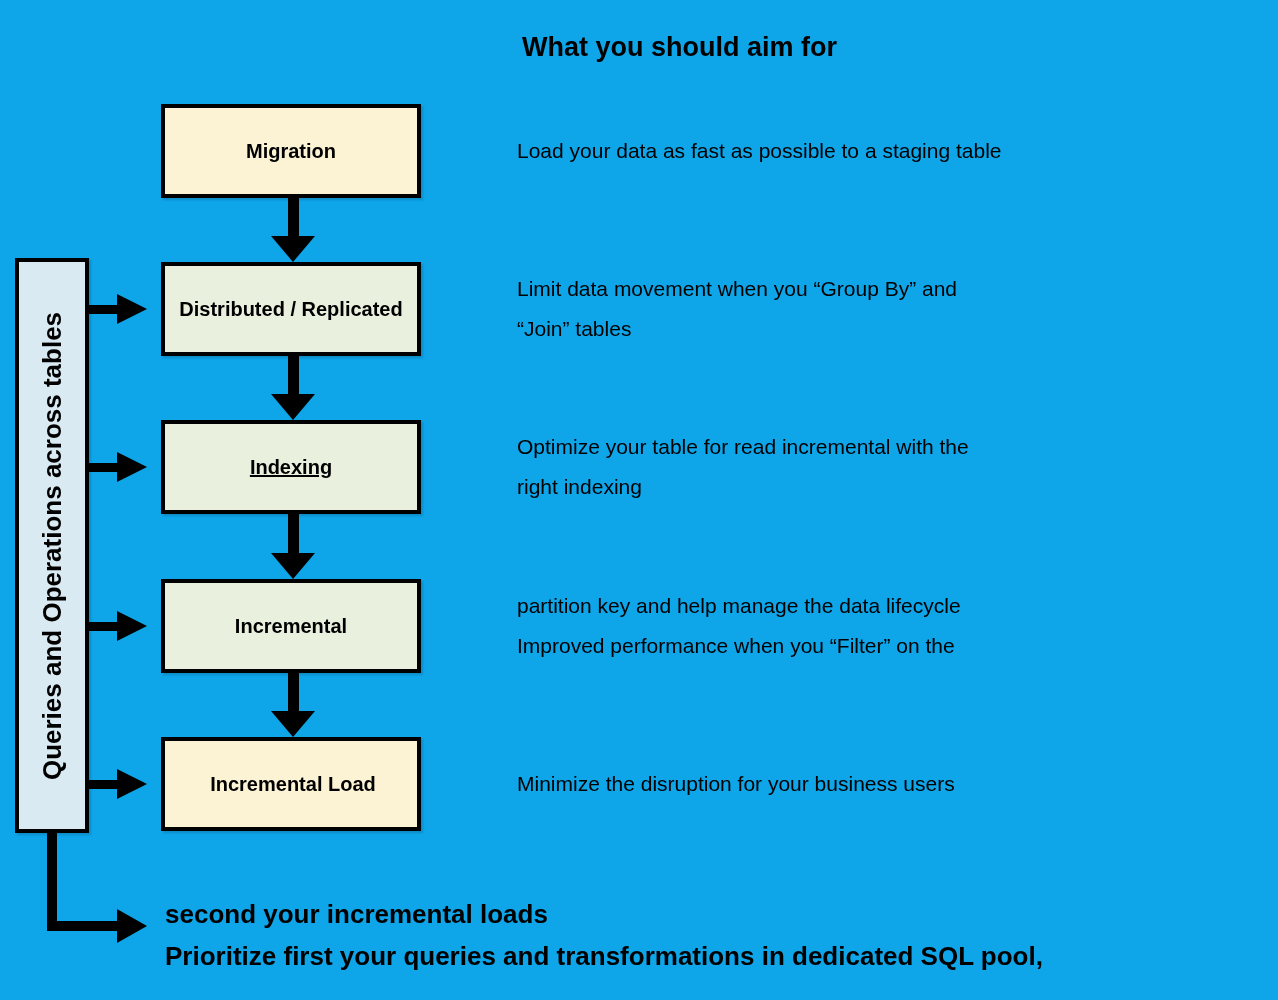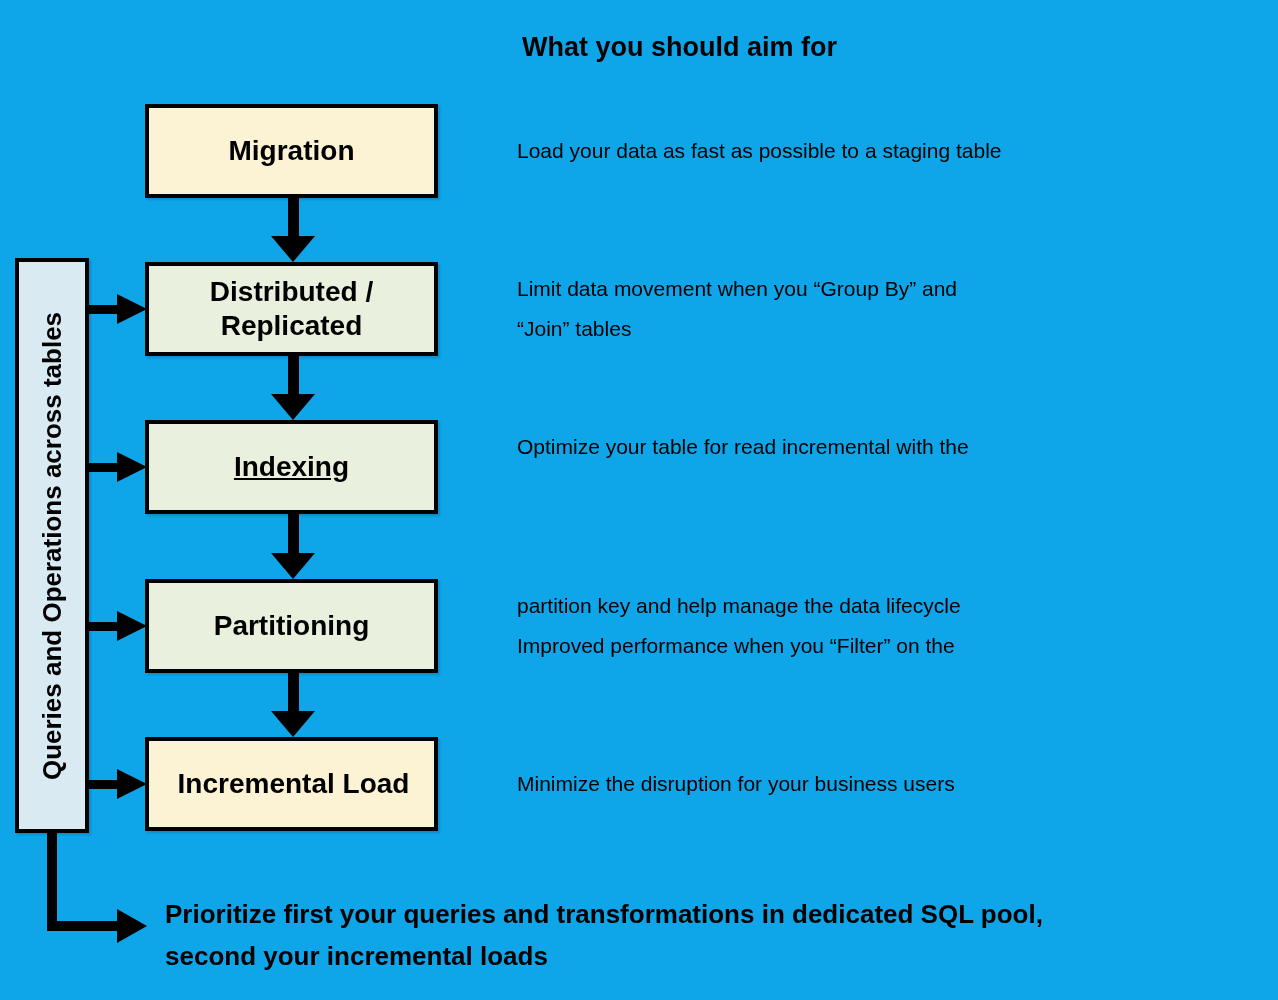--- a/index.html
+++ b/index.html
@@ -15,24 +15,24 @@
     position:absolute;left:15px;top:258px;width:74px;height:575px;
     background:#d9eaf2;border:4px solid #000;box-sizing:border-box;
     box-shadow:2px 2px 2px rgba(0,0,0,0.15);
   }
   .side-label{
     position:absolute;left:50%;top:50%;
     transform:translate(-50%,-50%) rotate(-90deg);
     white-space:nowrap;font-weight:bold;font-size:26px;
   }
   .flow-box{
-    position:absolute;left:145px;width:293px;height:94px;
+    position:absolute;left:161px;width:260px;height:94px;
     border:4px solid #000;box-sizing:border-box;
     display:flex;align-items:center;justify-content:center;text-align:center;
-    font-weight:bold;font-size:28px;line-height:34px;
+    font-weight:bold;font-size:20px;line-height:34px;
     box-shadow:2px 2px 2px rgba(0,0,0,0.15);
     padding:0 12px;
   }
   .fill-yellow{background:#fcf3d5;}
   .fill-green{background:#e9f0de;text-align:center;}
   .box-1{top:104px;} .box-2{top:262px;} .box-3{top:420px;text-decoration:underline;} .box-4{top:579px;} .box-5{top:737px;padding-left:16px;}
   .desc{
     position:absolute;left:517px;font-size:21px;line-height:40px;
     white-space:nowrap;color:#000;
   }
@@ -71,21 +71,21 @@
   <div class="flow-box fill-yellow box-1">
     <span>Migration</span>
   </div>
   <div class="flow-box fill-green box-2">
     <span>Distributed / Replicated</span>
   </div>
   <div class="flow-box fill-green box-3">
     <span>Indexing</span>
   </div>
   <div class="flow-box fill-green box-4">
-    <span>Partitioning</span>
+    <span>Incremental</span>
   </div>
   <div class="flow-box fill-yellow box-5">
     <span>Incremental Load</span>
   </div>
 
   <div>
     <div class="vstem" style="left:288px;top:198px;height:38px;"></div>
     <div class="vhead" style="left:271px;top:236px;"></div>
   </div>
   <div>
@@ -126,27 +126,28 @@
 
   <div class="desc desc-1">
     <span class="dline">Load your data as fast as possible to a staging table</span>
   </div>
   <div class="desc desc-2">
     <span class="dline">Limit data movement when you “Group By” and</span>
     <span class="dline">“Join” tables</span>
   </div>
   <div class="desc desc-3">
     <span class="dline">Optimize your table for read incremental with the</span>
+    <span class="dline">right indexing</span>
   </div>
   <div class="desc desc-4">
     <span class="dline">partition key and help manage the data lifecycle</span>
     <span class="dline">Improved performance when you “Filter” on the</span>
   </div>
   <div class="desc desc-5">
     <span class="dline">Minimize the disruption for your business users</span>
   </div>
 
   <div class="footer-note">
+    <span class="dline">second your incremental loads</span>
     <span class="dline">Prioritize first your queries and transformations in dedicated SQL pool,</span>
-    <span class="dline">second your incremental loads</span>
   </div>
 
 </div>
 
 </body></html>

